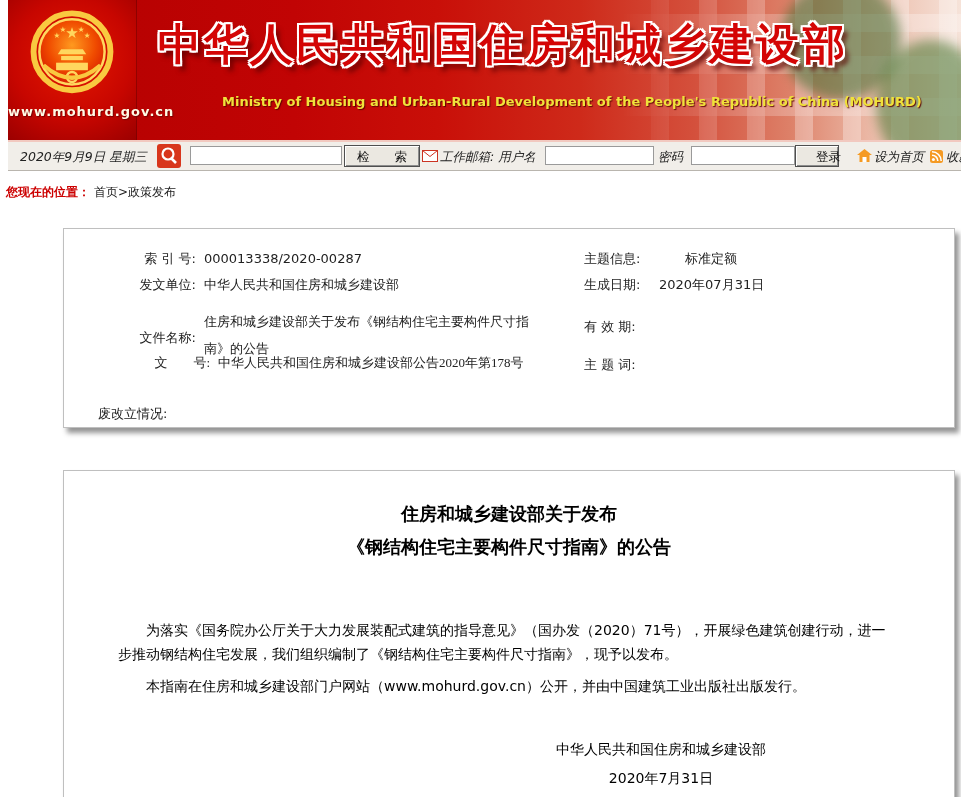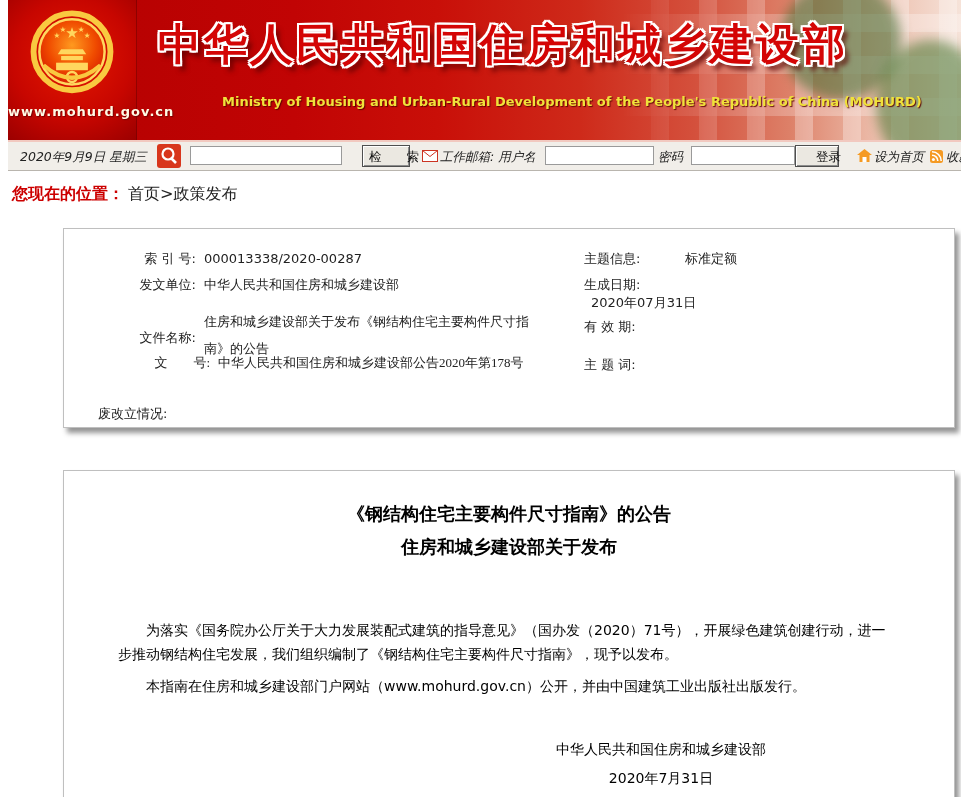--- a/index.html
+++ b/index.html
@@ -40,32 +40,32 @@
   .tb-date{left:12px;}
   .search-icon{position:absolute;left:149px;top:2px;width:24px;height:24px;}
   .tb-input{position:absolute;top:4px;height:17px;border:1px solid #9a9a9a;background:#fff;
     font-size:12px;padding:0 2px;box-sizing:content-box;}
   .in-search{left:182px;width:146px;}
   .in-user{left:537px;width:103px;}
   .in-pass{left:683px;width:98px;}
   .btn3d{position:absolute;top:3px;height:22px;background:#ebe8e1;border:1px solid #4f4f4f;
     box-shadow:inset 1px 1px 0 #ffffff,inset -1px -1px 0 #8d8d8d;
     font-size:12.5px;line-height:20px;text-align:center;white-space:pre;cursor:pointer;color:#111;}
-  .btn-search{left:354px;width:48px;}
+  .btn-search{left:336px;width:76px;}
   .btn-login{left:787px;width:44px;padding-left:20px;}
   .mail-icon{position:absolute;left:414px;top:8px;}
   .tb-mail-label{left:432px;}
   .tb-pass-label{left:650px;}
   .home-icon{position:absolute;left:849px;top:7px;}
   .tb-sethome{left:866px;cursor:pointer;}
   .rss-icon{position:absolute;left:922px;top:8px;}
   .tb-fav{left:938px;cursor:pointer;}
 
   
-  .breadcrumb{position:absolute;left:12px;top:184px;font-size:16px;}
+  .breadcrumb{position:absolute;left:6px;top:184px;font-size:12px;}
   .crumb-prefix{color:#cc0000;font-weight:bold;}
   .crumb-path{color:#222;margin-left:4px;}
 
   
   .panel{position:absolute;left:63px;width:890px;background:#fff;border:1px solid #bfbfbf;
     box-shadow:4px 5px 5px rgba(0,0,0,.42);}
   .meta-panel{top:228px;height:198px;}
   .article-panel{top:470px;height:360px;}
 
   
@@ -186,38 +186,38 @@
     </div>
     <div class="mrow simple" style="left:34px;top:148px;">
       <span class="lbl lbl-left">废改立情况:</span>
       <span class="val"></span>
     </div>
 
     <div class="mrow simple mrow-r" style="left:520px;top:21px;gap:26px;">
       <span class="lbl">主题信息:</span>
       <span class="val">标准定额</span>
     </div>
-    <div class="mrow simple mrow-r" style="left:520px;top:47px;flex-direction:column;">
+    <div class="mrow simple mrow-r" style="left:520px;top:47px;">
       <span class="lbl">生成日期:</span>
       <span class="val">2020年07月31日</span>
     </div>
     <div class="mrow simple mrow-r" style="left:520px;top:89px;">
       <span class="lbl">有 效 期:</span>
       <span class="val"></span>
     </div>
     <div class="mrow simple mrow-r" style="left:520px;top:127px;">
       <span class="lbl">主 题 词:</span>
       <span class="val"></span>
     </div>
   </div>
 
   <div class="panel article-panel">
     <div class="article-title">
+      <div>住房和城乡建设部关于发布</div>
       <div>《钢结构住宅主要构件尺寸指南》的公告</div>
-      <div>住房和城乡建设部关于发布</div>
     </div>
     <div class="article-body">
       <p>为落实《国务院办公厅关于大力发展装配式建筑的指导意见》（国办发（2020）71号），开展绿色建筑创建行动，进一步推动钢结构住宅发展，我们组织编制了《钢结构住宅主要构件尺寸指南》，现予以发布。</p>
       <p>本指南在住房和城乡建设部门户网站（www.mohurd.gov.cn）公开，并由中国建筑工业出版社出版发行。</p>
     </div>
     <div class="signature-block">
       <div>中华人民共和国住房和城乡建设部</div>
       <div>2020年7月31日</div>
     </div>
   </div>

